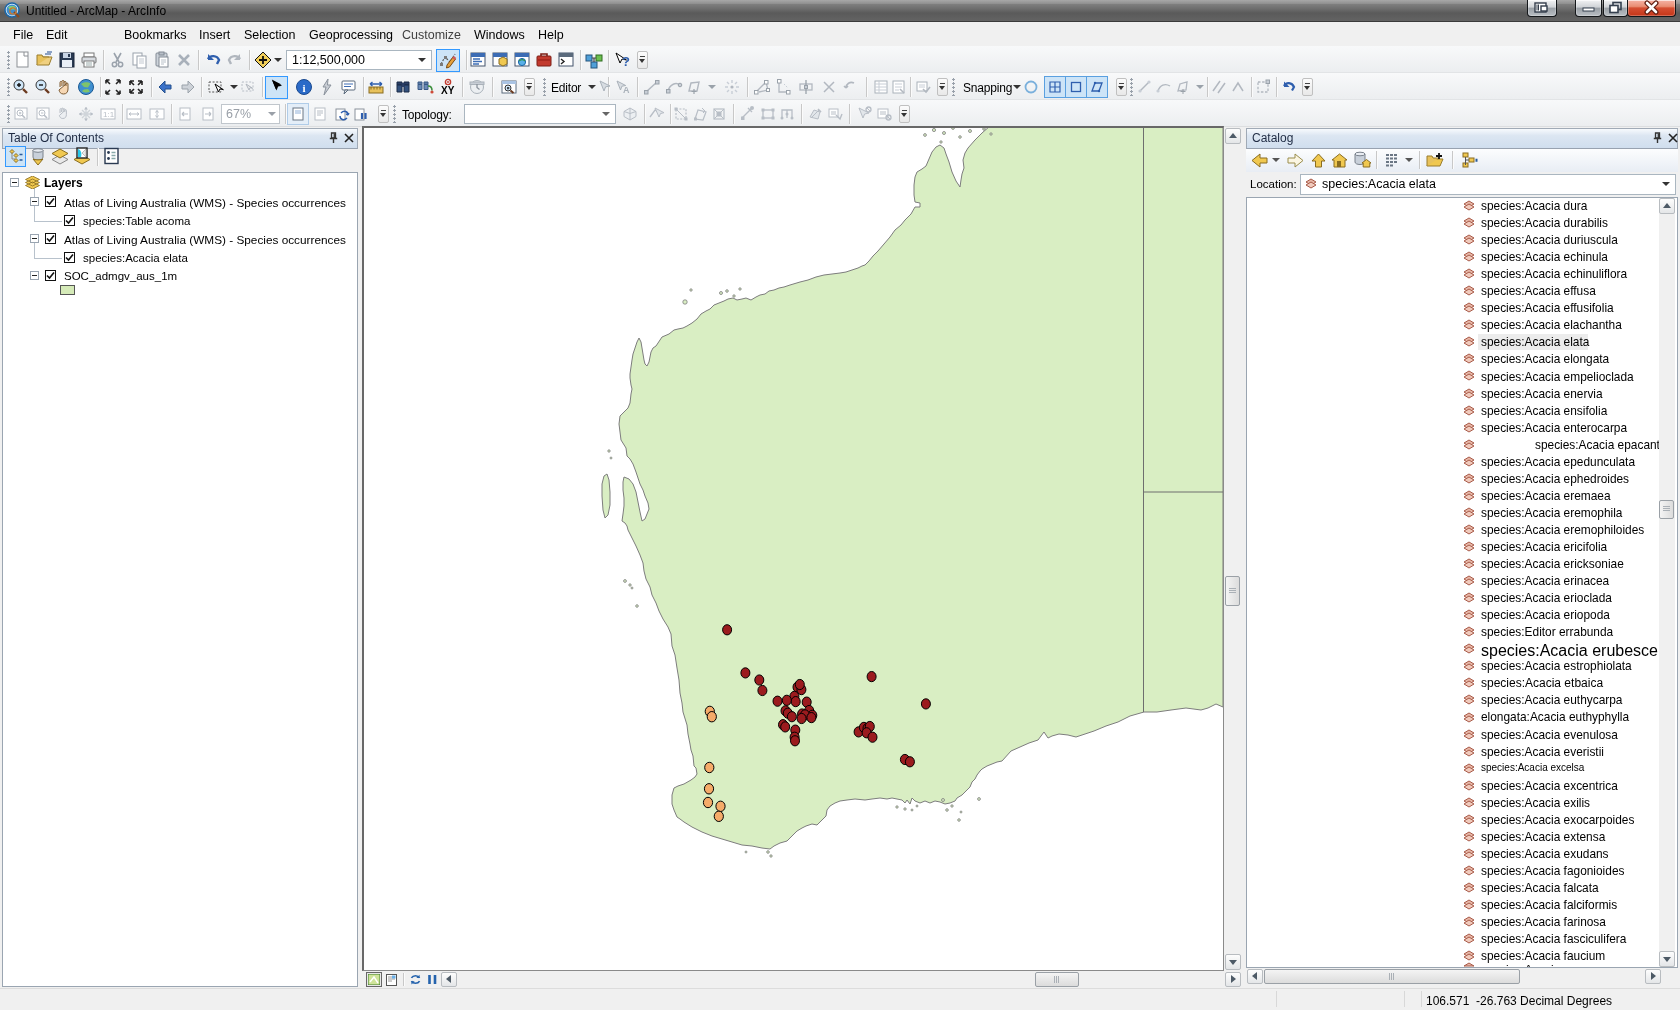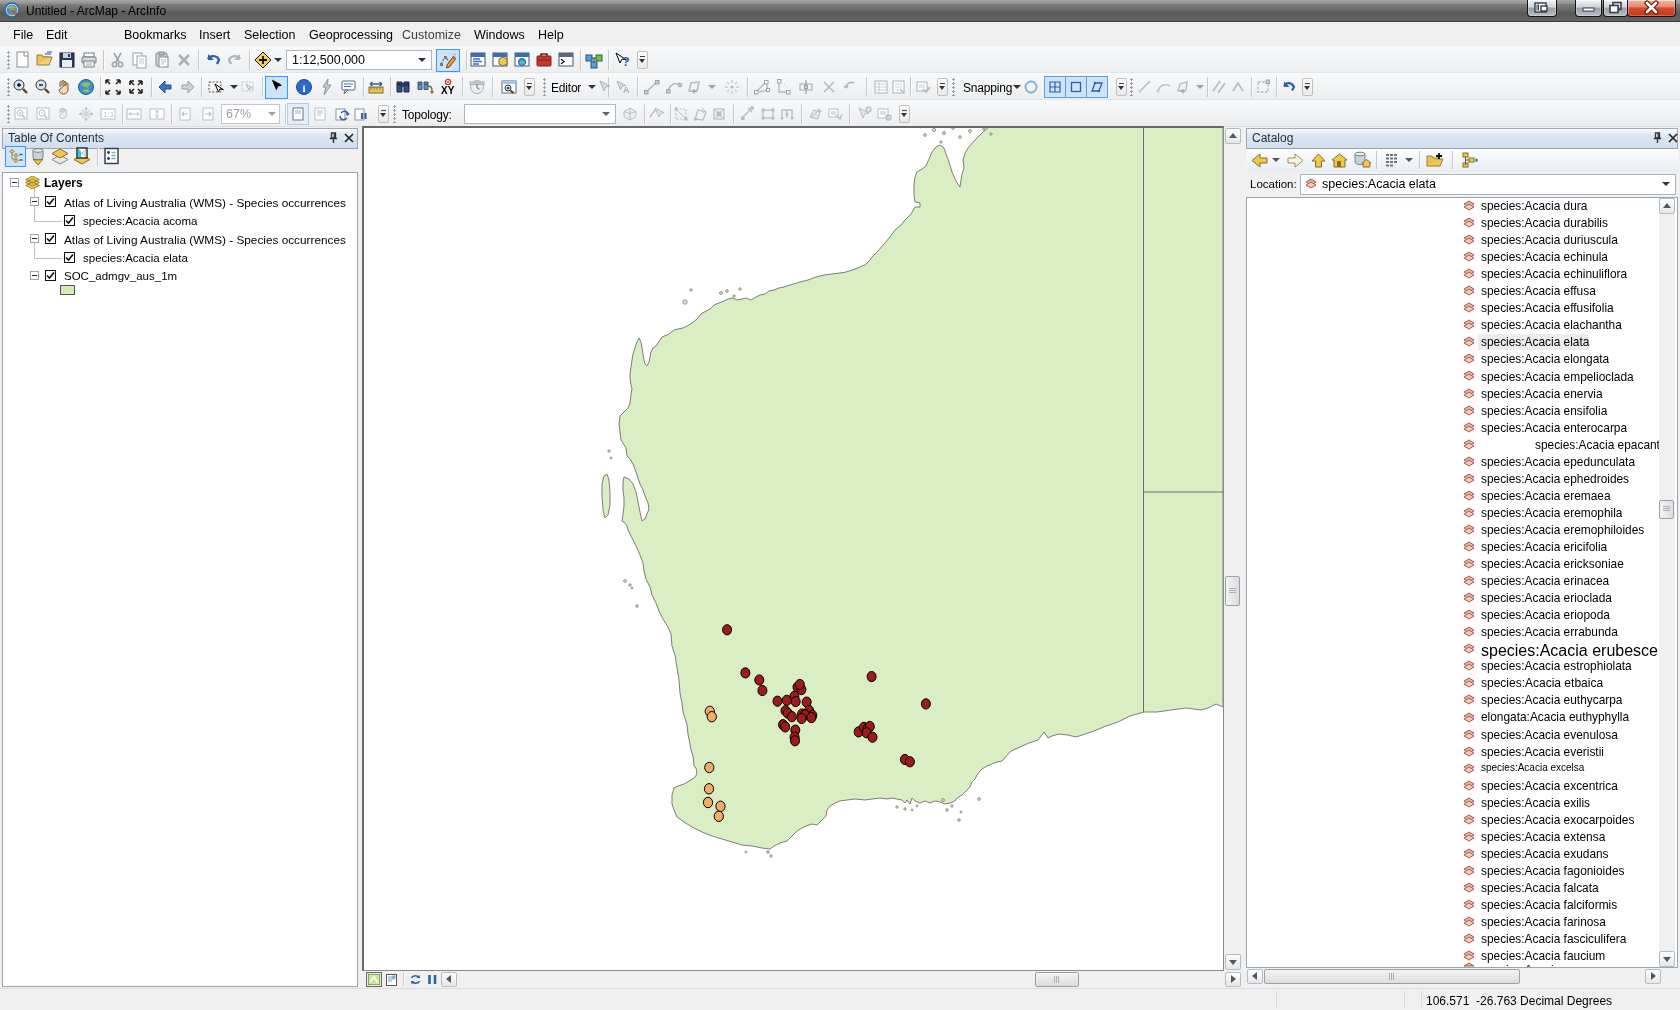--- a/index.html
+++ b/index.html
@@ -597,21 +597,21 @@
 <div class="abs" style="left:32px;top:201px;width:5px;height:1px;background:#222"></div>
 <div class="abs" style="left:45px;top:196px;width:11px;height:11px;background:#fff;border:1.4px solid #111"></div>
 <svg class="abs" style="left:45px;top:196px" width="11" height="11" viewBox="0 0 11 11">
     <path d="M2 5.5l2.5 2.5L9 2.5" fill="none" stroke="#111" stroke-width="1.6"></path>
   </svg>
 <span class="abs" style="left:64px;top:196px;font-size:11.8px;color:#000">Atlas of Living Australia (WMS) - Species occurrences</span>
 <div class="abs" style="left:64px;top:215px;width:11px;height:11px;background:#fff;border:1.4px solid #111"></div>
 <svg class="abs" style="left:64px;top:215px" width="11" height="11" viewBox="0 0 11 11">
     <path d="M2 5.5l2.5 2.5L9 2.5" fill="none" stroke="#111" stroke-width="1.6"></path>
   </svg>
-<span class="abs" style="left:83px;top:215px;font-size:11.5px;color:#000">species:Acacia acoma</span>
+<span class="abs" style="left:83px;top:215px;font-size:11.5px;color:#000">species:Table acoma</span>
 <div class="abs" style="left:30px;top:234px;width:9px;height:9px;background:#fff;border:1px solid #9aa5b1"></div>
 <div class="abs" style="left:32px;top:238px;width:5px;height:1px;background:#222"></div>
 <div class="abs" style="left:45px;top:233px;width:11px;height:11px;background:#fff;border:1.4px solid #111"></div>
 <svg class="abs" style="left:45px;top:233px" width="11" height="11" viewBox="0 0 11 11">
     <path d="M2 5.5l2.5 2.5L9 2.5" fill="none" stroke="#111" stroke-width="1.6"></path>
   </svg>
 <span class="abs" style="left:64px;top:233px;font-size:11.8px;color:#000">Atlas of Living Australia (WMS) - Species occurrences</span>
 <div class="abs" style="left:64px;top:252px;width:11px;height:11px;background:#fff;border:1.4px solid #111"></div>
 <svg class="abs" style="left:64px;top:252px" width="11" height="11" viewBox="0 0 11 11">
     <path d="M2 5.5l2.5 2.5L9 2.5" fill="none" stroke="#111" stroke-width="1.6"></path>
@@ -930,21 +930,21 @@
 <span class="abs" style="left:1481px;top:591px;font-size:11.9px;color:#000">species:Acacia erioclada</span>
 <svg class="abs" style="left:1462px;top:609px" width="14" height="12" viewBox="0 0 14 12">
     <path d="M7 1l5 3-5 3-5-3z" fill="#e8b8a8" stroke="#a85a48"></path>
     <path d="M7 4l5 3-5 3-5-3z" fill="#f0cabc" stroke="#a85a48"></path>
   </svg>
 <span class="abs" style="left:1481px;top:608px;font-size:11.9px;color:#000">species:Acacia eriopoda</span>
 <svg class="abs" style="left:1462px;top:626px" width="14" height="12" viewBox="0 0 14 12">
     <path d="M7 1l5 3-5 3-5-3z" fill="#e8b8a8" stroke="#a85a48"></path>
     <path d="M7 4l5 3-5 3-5-3z" fill="#f0cabc" stroke="#a85a48"></path>
   </svg>
-<span class="abs" style="left:1481px;top:625px;font-size:11.9px;color:#000">species:Acacia errabunda</span>
+<span class="abs" style="left:1481px;top:625px;font-size:11.9px;color:#000">species:Editor errabunda</span>
 <svg class="abs" style="left:1462px;top:643px" width="14" height="12" viewBox="0 0 14 12">
     <path d="M7 1l5 3-5 3-5-3z" fill="#e8b8a8" stroke="#a85a48"></path>
     <path d="M7 4l5 3-5 3-5-3z" fill="#f0cabc" stroke="#a85a48"></path>
   </svg>
 <span class="abs" style="left:1481px;top:642px;font-size:16px;color:#000">species:Acacia erubescens</span>
 <svg class="abs" style="left:1462px;top:660px" width="14" height="12" viewBox="0 0 14 12">
     <path d="M7 1l5 3-5 3-5-3z" fill="#e8b8a8" stroke="#a85a48"></path>
     <path d="M7 4l5 3-5 3-5-3z" fill="#f0cabc" stroke="#a85a48"></path>
   </svg>
 <span class="abs" style="left:1481px;top:659px;font-size:11.9px;color:#000">species:Acacia estrophiolata</span>

